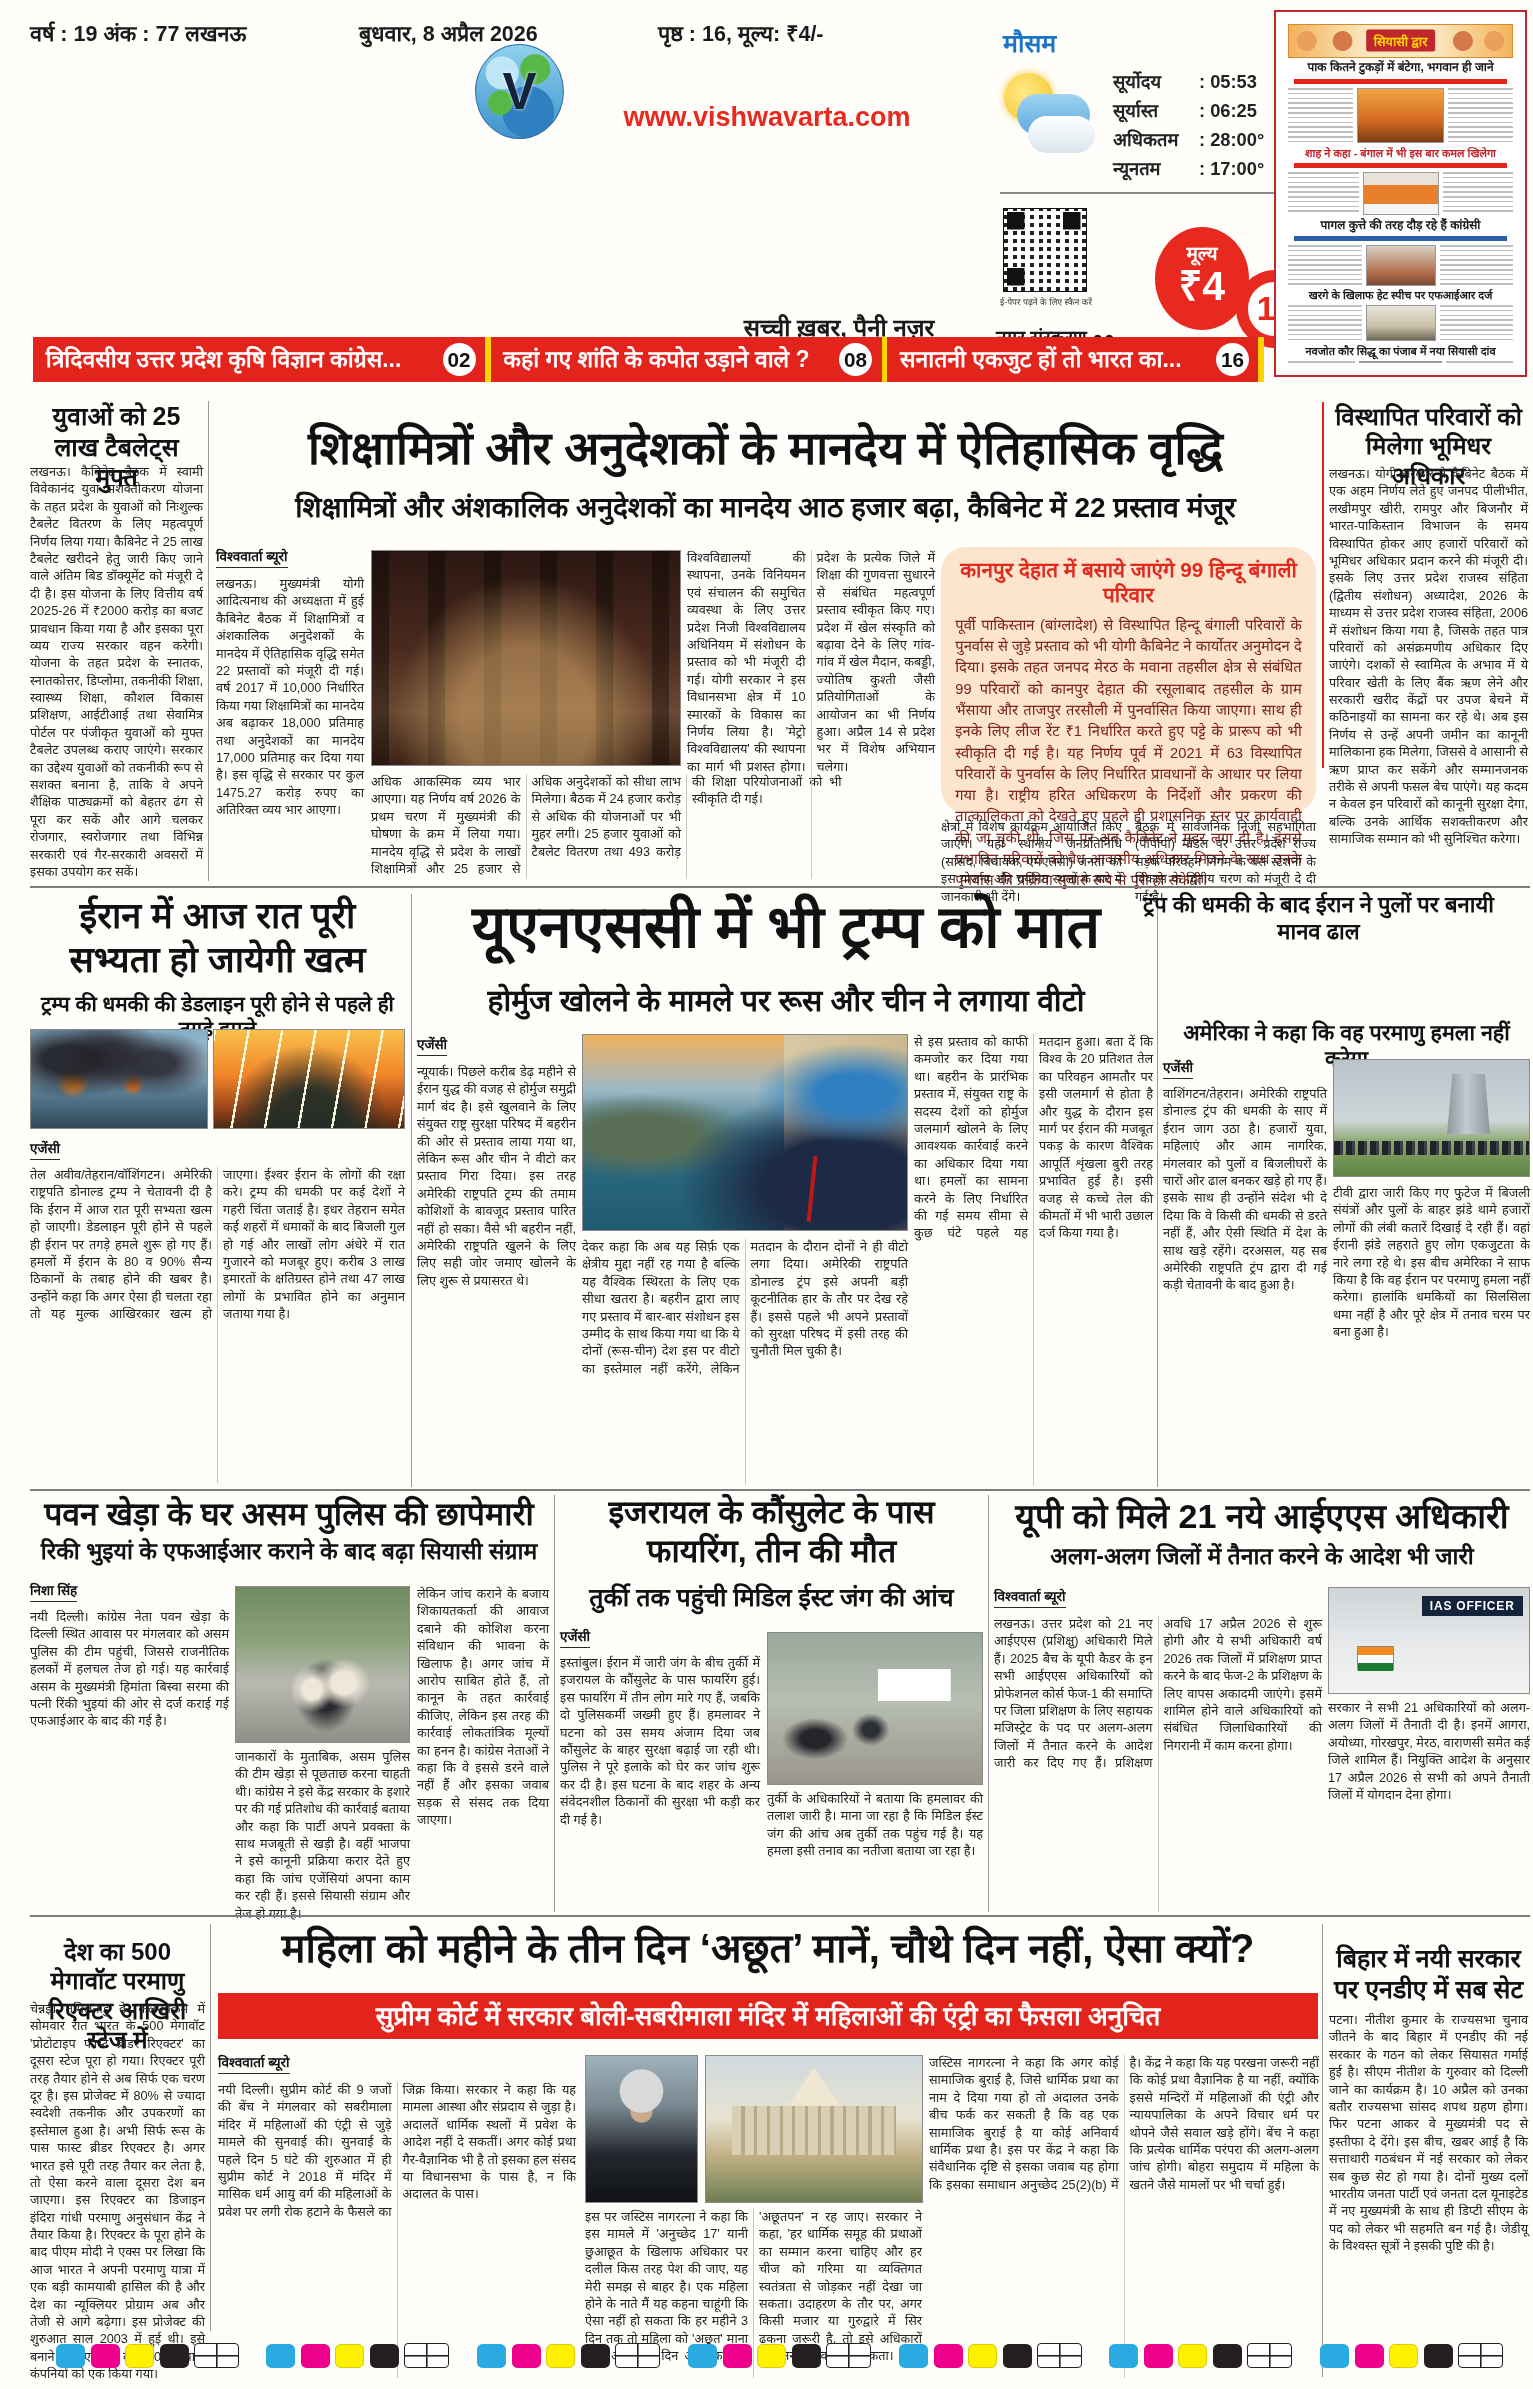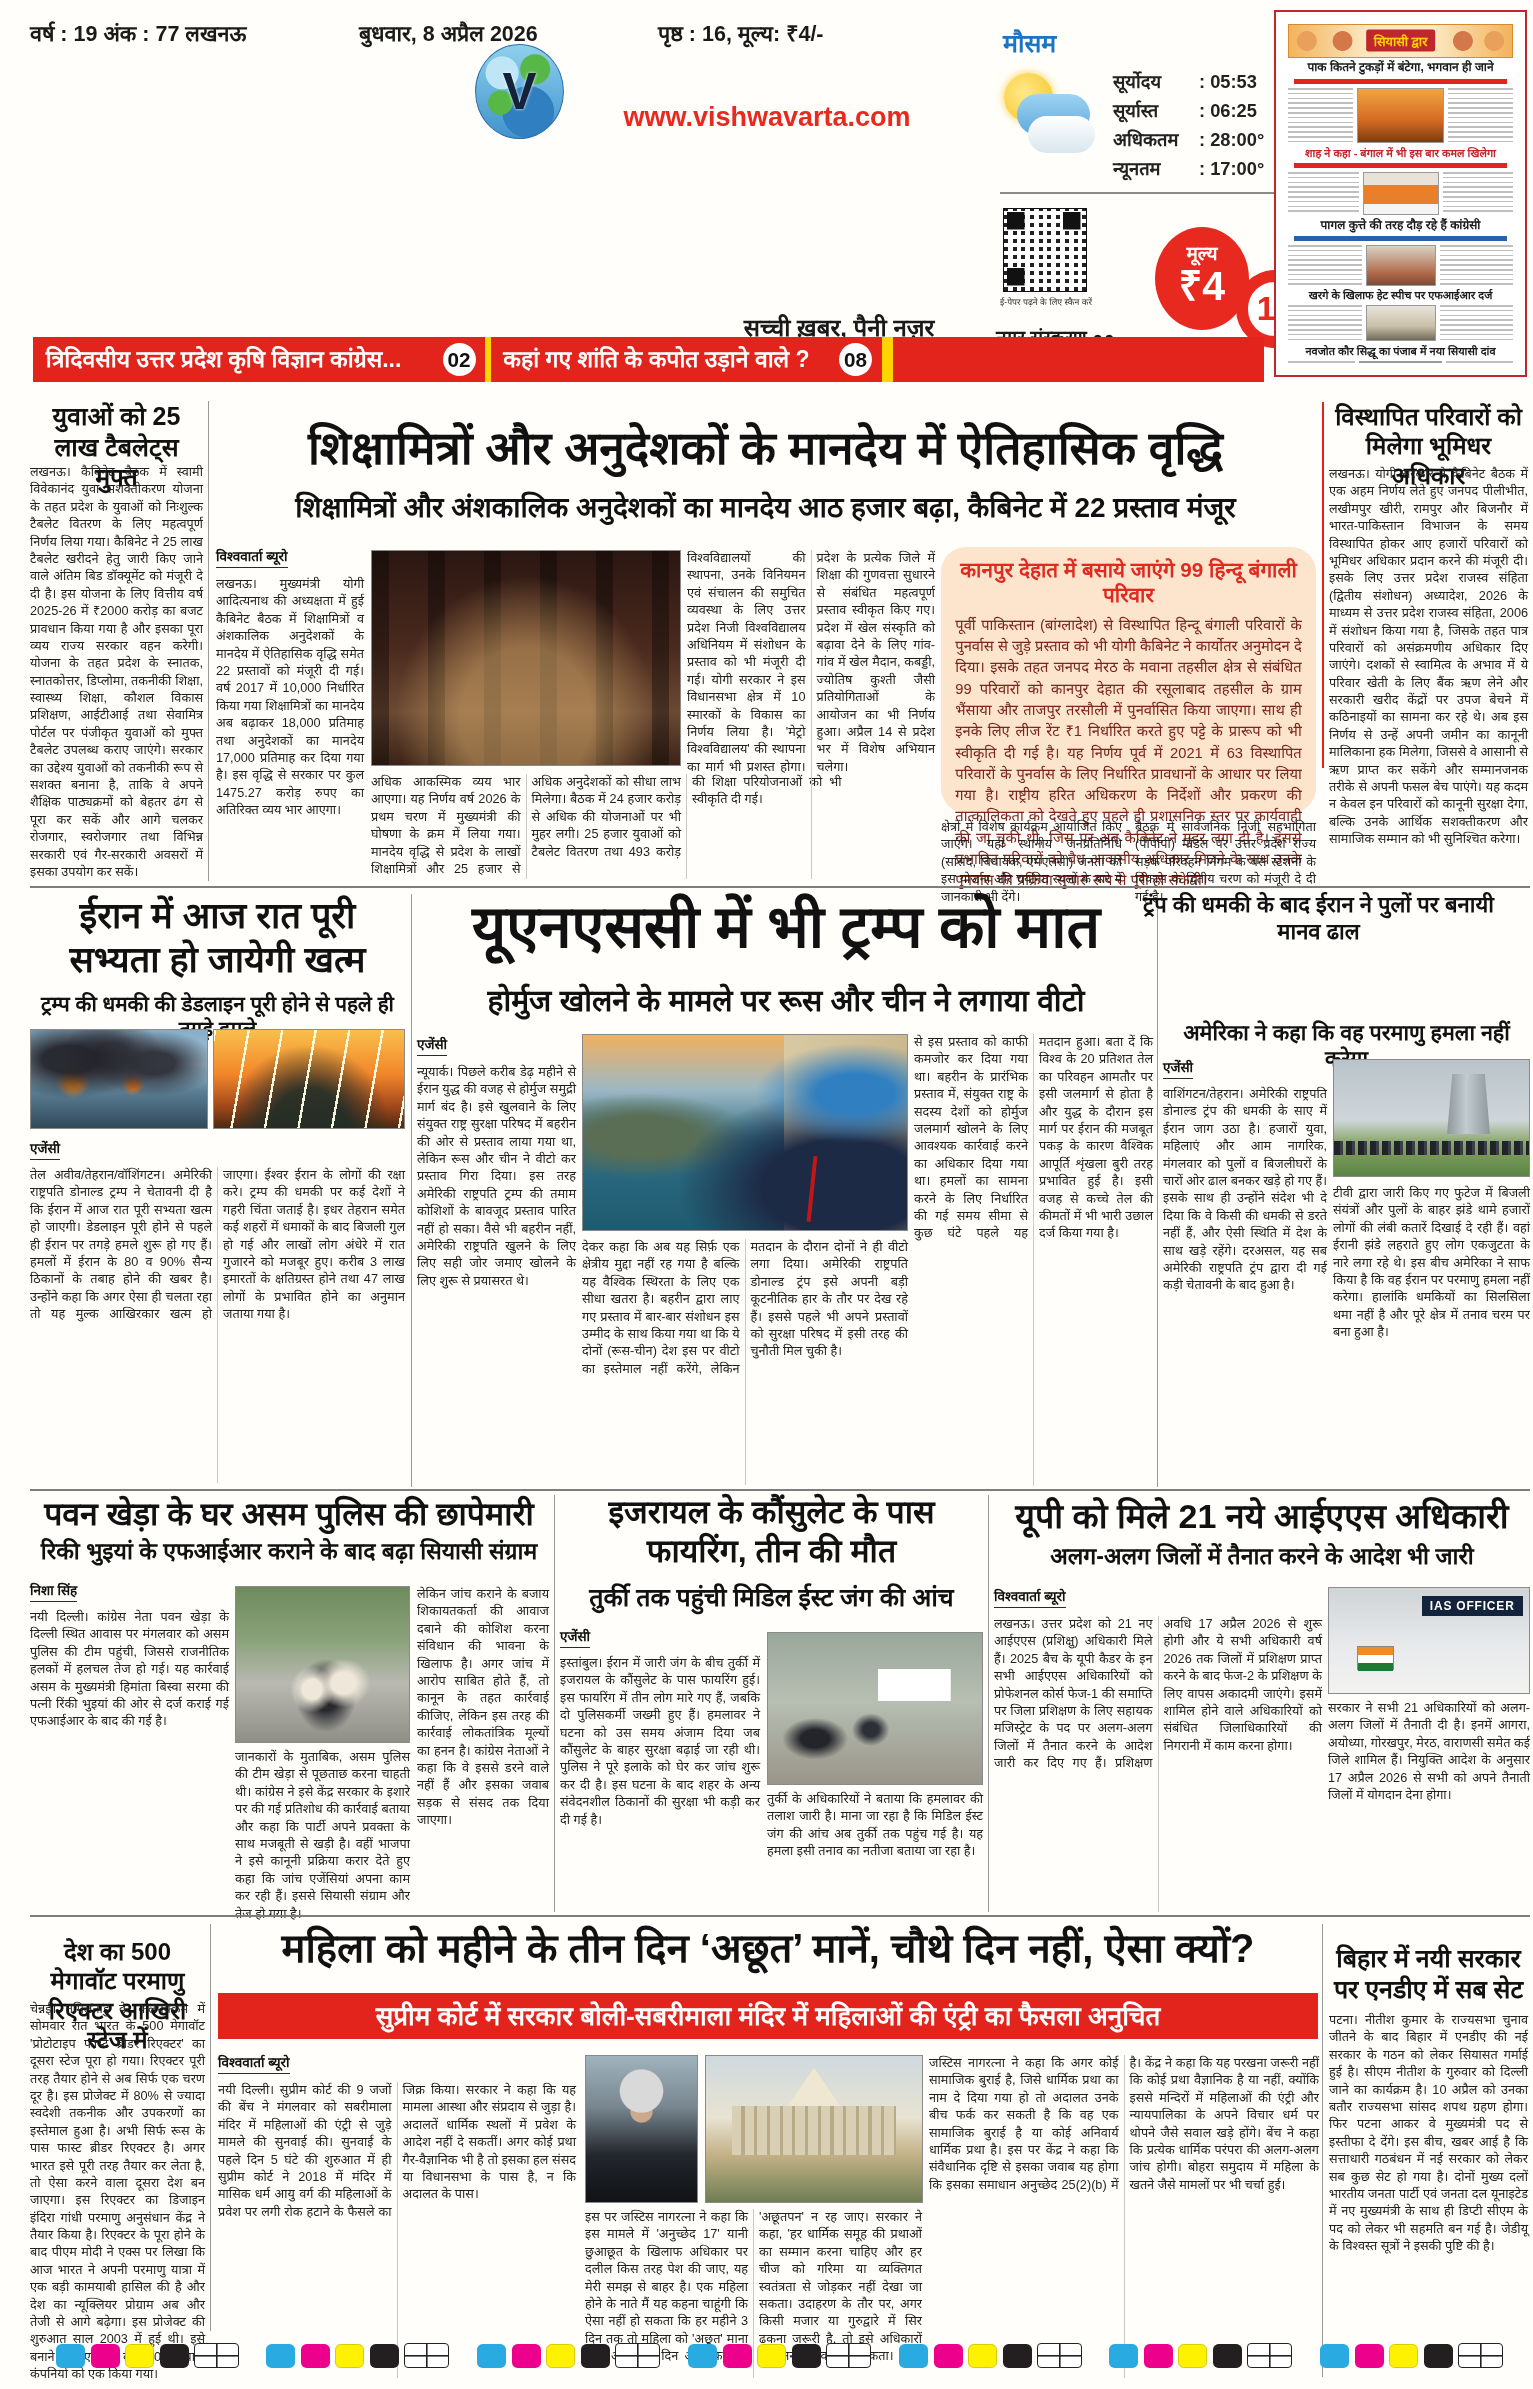--- a/index.html
+++ b/index.html
@@ -245,20 +245,24 @@
     <div class="strip-item" style="width:452px;">
       <span class="lbl">त्रिदिवसीय उत्तर प्रदेश कृषि विज्ञान कांग्रेस...</span>
       <span class="pg">02</span>
     </div>
     <div class="strip-div"></div>
     <div class="strip-item" style="width:391px;">
       <span class="lbl">कहां गए शांति के कपोत उड़ाने वाले ?</span>
       <span class="pg">08</span>
     </div>
     <div class="strip-div"></div>
+    <div class="strip-item" style="flex:1;">
+      <span class="lbl">सनातनी एकजुट हों तो भारत का...</span>
+      <span class="pg">16</span>
+    </div>
     <div class="strip-div"></div>
   </div>
 
   <div class="abs art-title" style="left:30px;top:401px;width:173px;font-size:25px;">युवाओं को 25 लाख टैबलेट्स मुफ्त</div>
   <div class="abs body-txt" style="left:30px;top:464px;width:173px;height:417px;">लखनऊ। कैबिनेट बैठक में स्वामी विवेकानंद युवा सशक्तीकरण योजना के तहत प्रदेश के युवाओं को निःशुल्क टैबलेट वितरण के लिए महत्वपूर्ण निर्णय लिया गया। कैबिनेट ने 25 लाख टैबलेट खरीदने हेतु जारी किए जाने वाले अंतिम बिड डॉक्यूमेंट को मंजूरी दे दी है। इस योजना के लिए वित्तीय वर्ष 2025-26 में ₹2000 करोड़ का बजट प्रावधान किया गया है और इसका पूरा व्यय राज्य सरकार वहन करेगी। योजना के तहत प्रदेश के स्नातक, स्नातकोत्तर, डिप्लोमा, तकनीकी शिक्षा, स्वास्थ्य शिक्षा, कौशल विकास प्रशिक्षण, आईटीआई तथा सेवामित्र पोर्टल पर पंजीकृत युवाओं को मुफ्त टैबलेट उपलब्ध कराए जाएंगे। सरकार का उद्देश्य युवाओं को तकनीकी रूप से सशक्त बनाना है, ताकि वे अपने शैक्षिक पाठ्यक्रमों को बेहतर ढंग से पूरा कर सकें और आगे चलकर रोजगार, स्वरोजगार तथा विभिन्न सरकारी एवं गैर-सरकारी अवसरों में इसका उपयोग कर सकें।</div>
   <div class="vrule" style="left:208px;top:401px;height:480px;"></div>
 
   <div class="abs art-title" style="left:216px;top:420px;width:1099px;font-size:46px;">शिक्षामित्रों और अनुदेशकों के मानदेय में ऐतिहासिक वृद्धि</div>
   <div class="abs kicker" style="left:216px;top:491px;width:1099px;font-size:28px;">शिक्षामित्रों और अंशकालिक अनुदेशकों का मानदेय आठ हजार बढ़ा, कैबिनेट में 22 प्रस्ताव मंजूर</div>
   <div class="abs byline-wrap" style="left:216px;top:547px;width:148px;"><span>विश्ववार्ता ब्यूरो</span></div>

